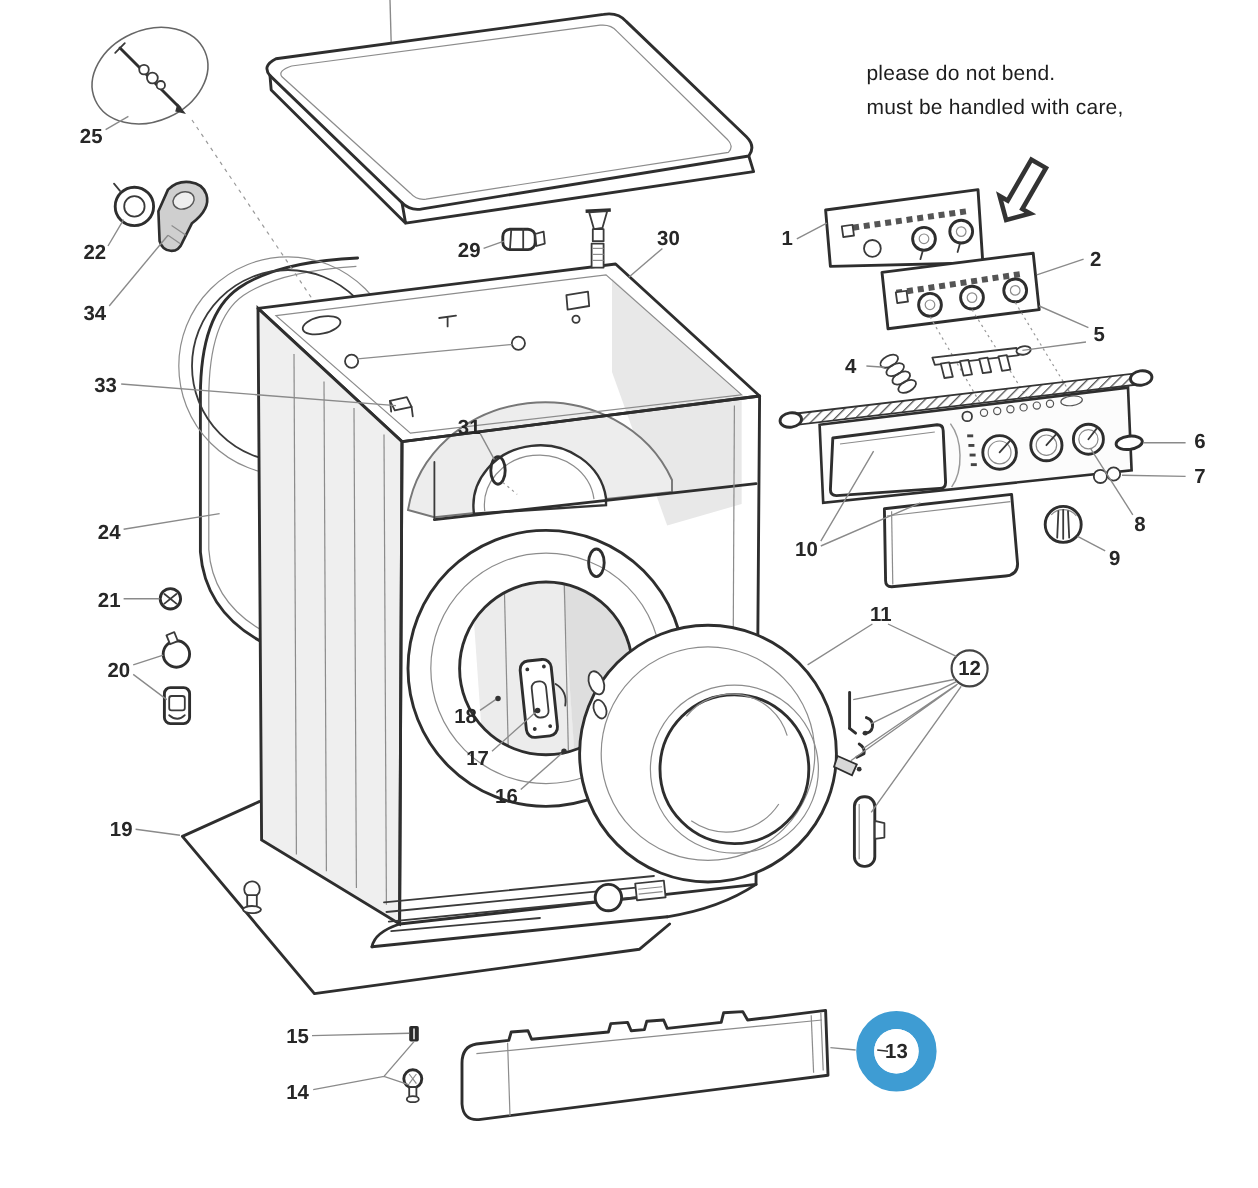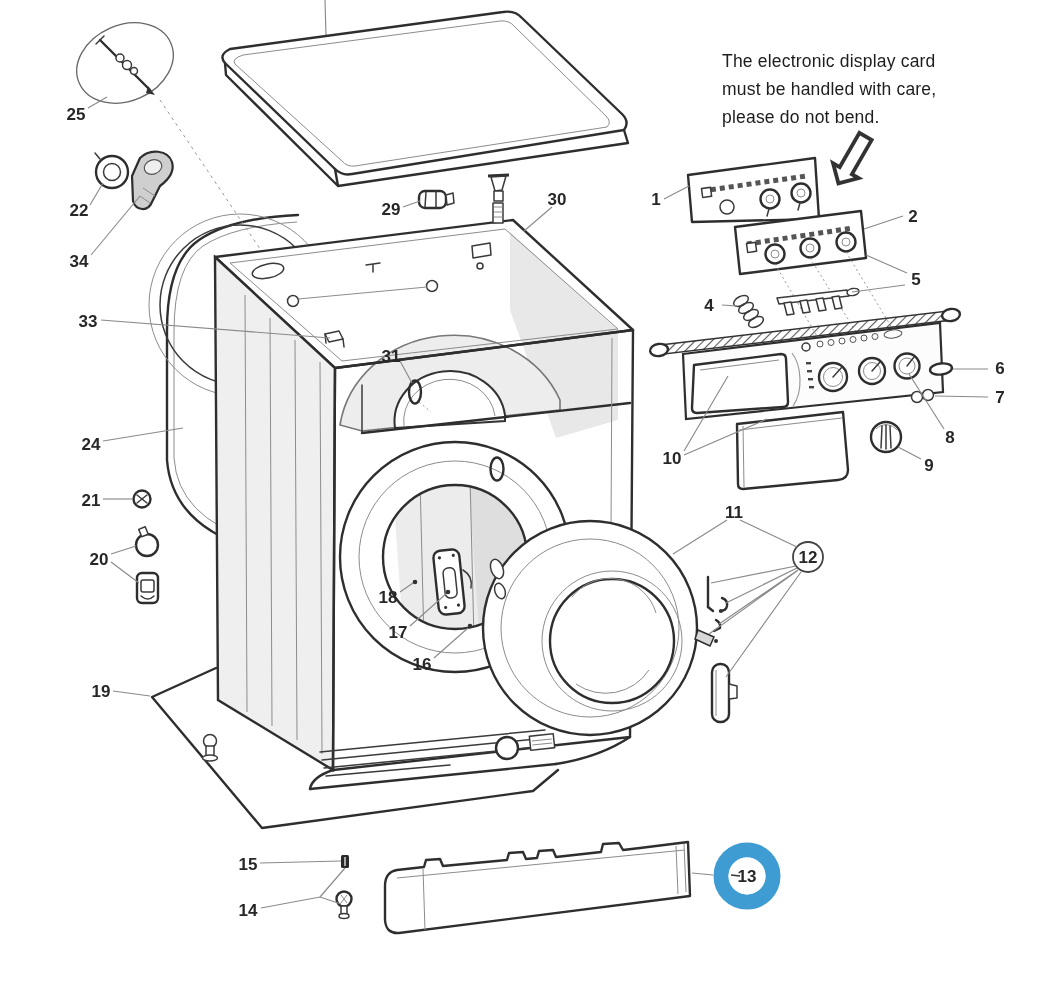--- a/index.html
+++ b/index.html
@@ -391,18 +391,17 @@
         <text x="950" y="437" class="part-label">8</text>
         <text x="929" y="465" class="part-label">9</text>
         <text x="672" y="458" class="part-label">10</text>
         <text x="734" y="512" class="part-label">11</text>
         <text x="808" y="557" class="part-label">12</text>
         <text x="747" y="876" class="part-label hl">13</text>
       </g>
 </svg>
 
 <div class="note">
-  <div>The electronic display card</div>
+  <div>please do not bend.</div>
   <div>must be handled with care,</div>
-  <div>please do not bend.</div>
 </div>
 
 </div>
 
 </body></html>

